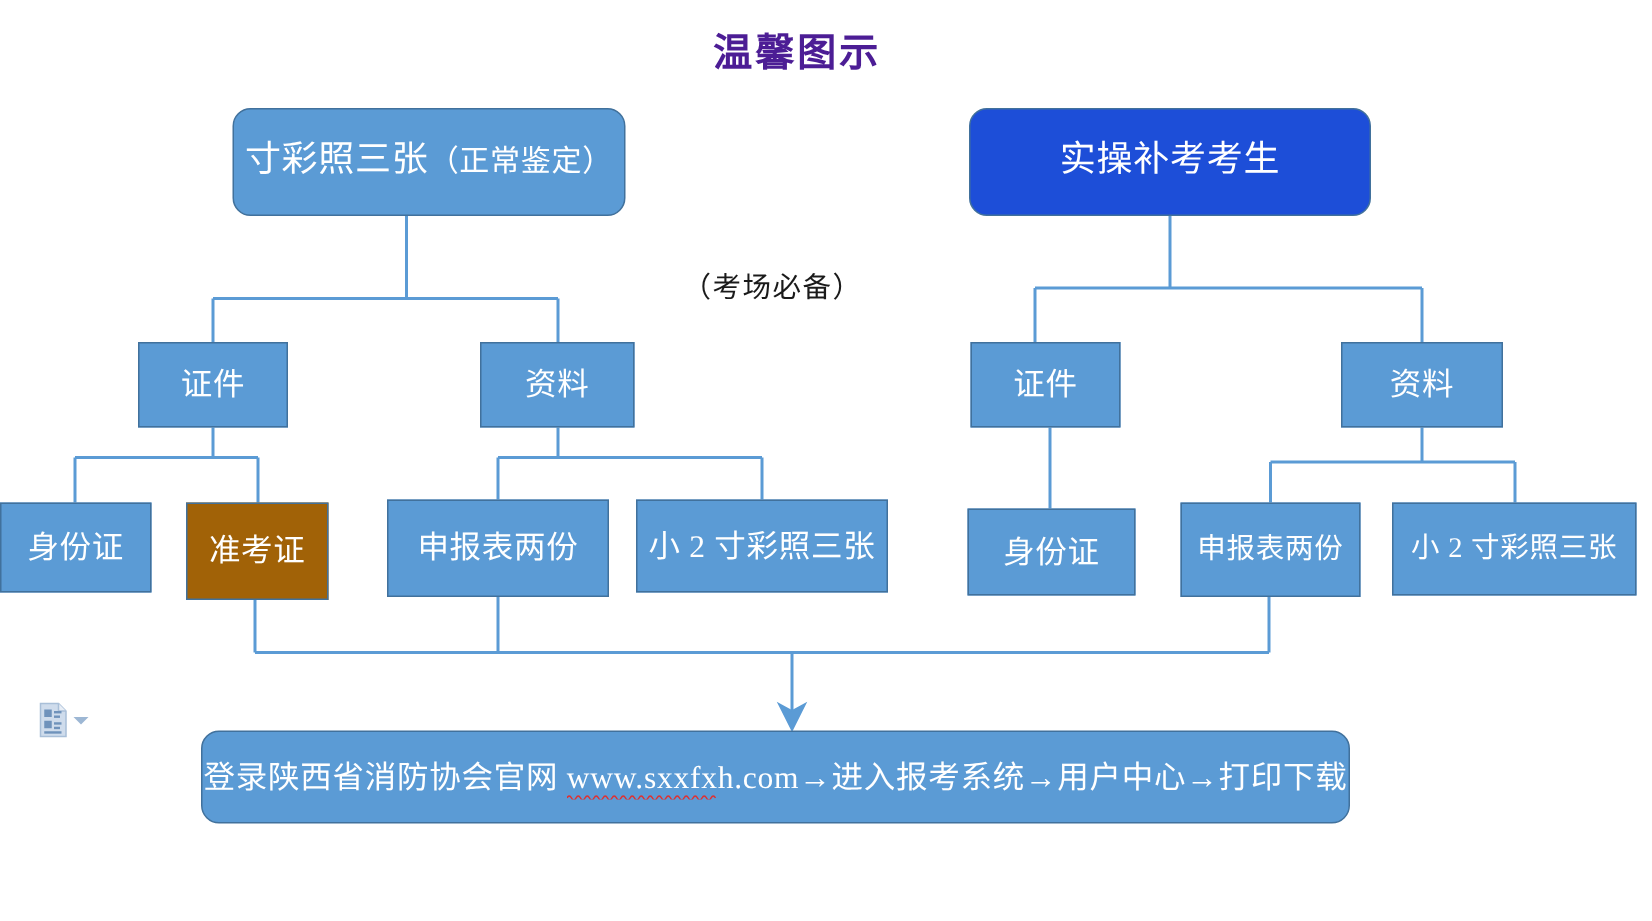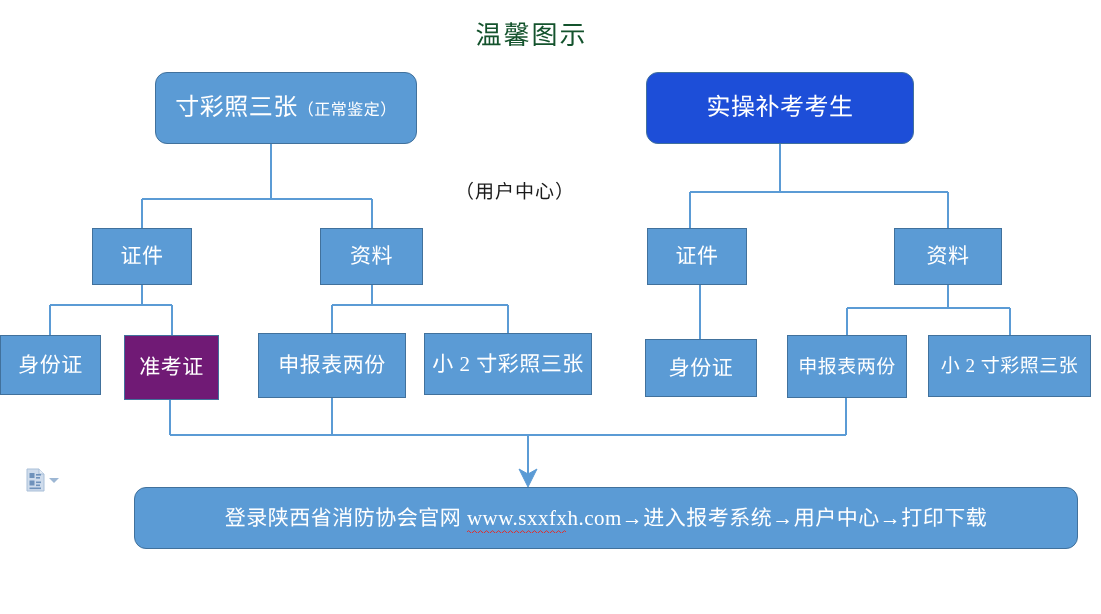--- a/index.html
+++ b/index.html
@@ -42,31 +42,31 @@
     z-index: 2;
   }
   .node.rounded {
     border-radius: 12px;
   }
   .node .lbl {
     display: block;
     white-space: nowrap;
   }
   .node .sub {
-    font-size: 16px;
+    font-size: 20px;
   }
   .title {
     position: absolute;
     left: 0;
     top: 14px;
     width: 1063px;
     text-align: center;
     font-size: 26px;
-    font-weight: normal;
-    color: #14532d;
+    font-weight: bold;
+    color: #4c1d95;
     letter-spacing: 2px;
   }
   .free-note {
     position: absolute;
     font-size: 19px;
     color: #1a1a1a;
     white-space: nowrap;
     letter-spacing: 1px;
   }
   .footer-note {
@@ -158,35 +158,35 @@
       <path d="M 332 398 L 332 435"></path>
       <path d="M 846 398 L 846 435"></path>
       <path d="M 170 435 L 846 435"></path>
       <path d="M 528 435 L 528 482"></path>
     </g>
     <path d="M 528 487 L 519 469 L 528 474 L 537 469 Z" fill="#5B9BD5" stroke="#5B9BD5" stroke-width="1"></path>
   </svg>
 
   <div class="title">温馨图示</div>
 
-  <div class="free-note" id="free-note-0" style="left: 455px; top: 176px;">（用户中心）</div>
+  <div class="free-note" id="free-note-0" style="left: 455px; top: 176px;">（考场必备）</div>
 
   <div class="node rounded" id="n-l-root" style="left: 155px; top: 72px; width: 262px; height: 72px; font-size: 24px; background: rgb(91, 155, 213); border-color: rgb(65, 113, 156); color: rgb(255, 255, 255);">
     <span class="lbl">
       <span>寸彩照三张</span><span class="sub">（正常鉴定）</span>
     </span>
   </div>
 
   <div class="node" id="n-l-cred" style="left: 92px; top: 228px; width: 100px; height: 57px; font-size: 21px; background: rgb(91, 155, 213); border-color: rgb(65, 113, 156); color: rgb(255, 255, 255);">
     <span class="lbl">证件</span>
   </div>
   <div class="node" id="n-l-cred-0" style="left: 0px; top: 335px; width: 101px; height: 60px; font-size: 21px; background: rgb(91, 155, 213); border-color: rgb(65, 113, 156); color: rgb(255, 255, 255);">
     <span class="lbl">身份证</span>
   </div>
-  <div class="node" id="n-l-cred-1" style="left: 124px; top: 335px; width: 95px; height: 65px; font-size: 21px; background: #701a75; border-color: rgb(65, 113, 156); color: rgb(255, 255, 255);">
+  <div class="node" id="n-l-cred-1" style="left: 124px; top: 335px; width: 95px; height: 65px; font-size: 21px; background: #a16207; border-color: rgb(65, 113, 156); color: rgb(255, 255, 255);">
     <span class="lbl">准考证</span>
   </div>
 
   <div class="node" id="n-l-mat" style="left: 320px; top: 228px; width: 103px; height: 57px; font-size: 21px; background: rgb(91, 155, 213); border-color: rgb(65, 113, 156); color: rgb(255, 255, 255);">
     <span class="lbl">资料</span>
   </div>
   <div class="node" id="n-l-mat-0" style="left: 258px; top: 333px; width: 148px; height: 65px; font-size: 21px; background: rgb(91, 155, 213); border-color: rgb(65, 113, 156); color: rgb(255, 255, 255);">
     <span class="lbl">申报表两份</span>
   </div>
   <div class="node" id="n-l-mat-1" style="left: 424px; top: 333px; width: 168px; height: 62px; font-size: 21px; background: rgb(91, 155, 213); border-color: rgb(65, 113, 156); color: rgb(255, 255, 255);">
@@ -207,21 +207,21 @@
   <div class="node" id="n-r-mat" style="left: 894px; top: 228px; width: 108px; height: 57px; font-size: 21px; background: rgb(91, 155, 213); border-color: rgb(65, 113, 156); color: rgb(255, 255, 255);">
     <span class="lbl">资料</span>
   </div>
   <div class="node" id="n-r-mat-0" style="left: 787px; top: 335px; width: 120px; height: 63px; font-size: 19px; background: rgb(91, 155, 213); border-color: rgb(65, 113, 156); color: rgb(255, 255, 255);">
     <span class="lbl">申报表两份</span>
   </div>
   <div class="node" id="n-r-mat-1" style="left: 928px; top: 335px; width: 163px; height: 62px; font-size: 19px; background: rgb(91, 155, 213); border-color: rgb(65, 113, 156); color: rgb(255, 255, 255);">
     <span class="lbl">小 2 寸彩照三张</span>
   </div>
 
-  <div class="node rounded bottombox" id="n-bottom" style="left: 134px; top: 487px; width: 944px; height: 62px; background: rgb(91, 155, 213); border-color: rgb(65, 113, 156); color: rgb(255, 255, 255);">
+  <div class="node rounded bottombox" id="n-bottom" style="left: 134px; top: 487px; width: 766px; height: 62px; background: rgb(91, 155, 213); border-color: rgb(65, 113, 156); color: rgb(255, 255, 255);">
     <span class="inner">
       <span>登录陕西省消防协会官网 </span><span class="url"><span>www.sxxfxh.com</span><svg class="squig" viewBox="0 0 100 4" preserveAspectRatio="none">
             <path d="M0 3 Q1.5 0.3 3 3 T6 3 T9 3 T12 3 T15 3 T18 3 T21 3 T24 3 T27 3 T30 3 T33 3 T36 3 T39 3 T42 3 T45 3 T48 3 T51 3 T54 3 T57 3 T60 3 T63 3 T66 3 T69 3 T72 3 T75 3 T78 3 T81 3 T84 3 T87 3 T90 3 T93 3 T96 3 T99 3" fill="none" stroke="#e03030" stroke-width="1" vector-effect="non-scaling-stroke"></path>
           </svg></span><span>→进入报考系统→用户中心→打印下载</span>
     </span>
   </div>
 
 
   <div class="paste-tag">
     <span class="glyph">

